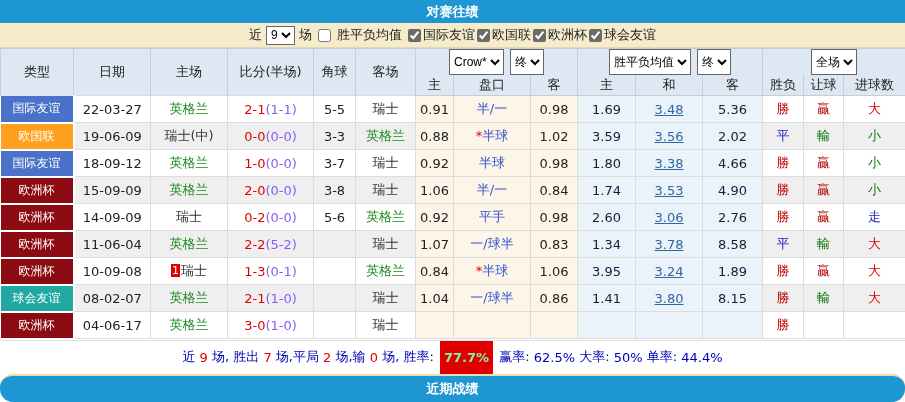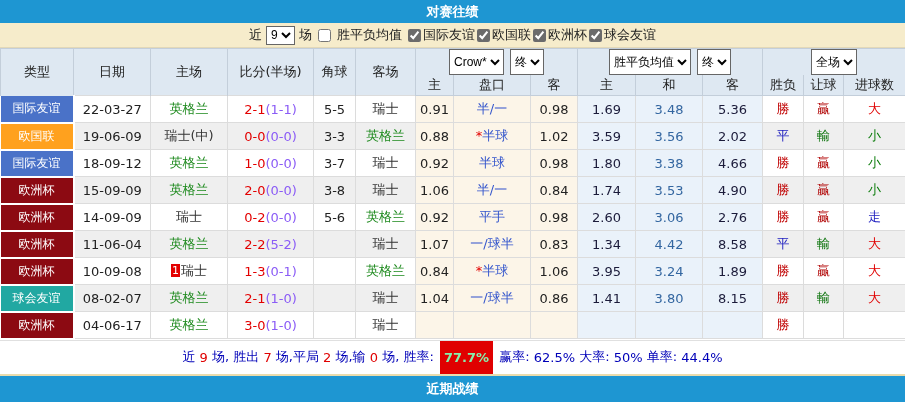--- a/index.html
+++ b/index.html
@@ -7,21 +7,21 @@
   body {
     width:905px; height:402px; overflow:hidden;
     font-family:"DejaVu Sans","Liberation Sans",sans-serif;
     background:#fff; font-size:13px; color:#222;
   }
   .page { width:905px; height:402px; display:flex; flex-direction:column; }
 
   
   .bar { background:#1E96D2; color:#fff; display:flex; align-items:center; justify-content:center; }
   .bar-top { height:27px; font-weight:bold; font-size:13px; }
-  .bar-bottom { height:32px; font-size:13px; border-top:2px solid #E9DCAD; }
+  .bar-bottom { height:32px; font-size:13px; border-top:2px solid #E9DCAD;border-radius:13px; }
   .bar-bottom .bold { font-weight:bold; }
 
   
   .controls {
     height:28px; background:#F6ECCB; display:flex; align-items:center; justify-content:center;
     gap:4px; font-size:13px; color:#222; border-bottom:1px solid #E2D8B8;
   }
   .controls select { font-size:12px; height:19px; border:1px solid #666; background:#fff; }
   .controls input[type="checkbox"] { width:13px; height:13px; accent-color:#6b6b6b; margin:0 2px; }
   .filters { display:flex; align-items:center; }
@@ -42,21 +42,21 @@
   tbody td.c-ah { background:#FCF5E8; }
   tbody td.c-eu { background:#EAF2FA; }
   tbody td.c-type {
     color:#fff; font-size:12px; border:none; border-bottom:2px solid #fff; border-right:2px solid #fff;
   }
   .score-main { color:#E30000; }
   .score-half { color:#8b5cf6; }
   .hcap { color:#3355CC; }
   .hcap-star { color:#E30000; }
   .c-eu { color:#1b1b3a; }
-  .c-draw { color:#3366A0; }
+  .c-draw { color:#3366A0;text-decoration:underline; }
   .redcard {
     display:inline-block; background:#E30000; color:#fff; font-size:11px; line-height:13px;
     min-width:9px; padding:0 1px; margin-right:1px; vertical-align:1px;
   }
 
   
   .summary {
     flex:1; display:flex; align-items:center; justify-content:center; gap:0;
     background:#fff; font-size:13px; border-top:1px solid #E0E0E0;
   }
@@ -260,21 +260,21 @@
       <td class="c-type" style="background: rgb(140, 10, 18);">欧洲杯</td>
       <td>11-06-04</td>
       <td><span style="color: rgb(30, 138, 30);">英格兰</span></td>
       <td><span class="score-main">2-2</span><span class="score-half">(5-2)</span></td>
       <td></td>
       <td style="color: rgb(51, 51, 51);">瑞士</td>
       <td class="c-ah">1.07</td>
       <td class="c-ah"><span class="hcap">一/球半</span></td>
       <td class="c-ah">0.83</td>
       <td class="c-eu">1.34</td>
-      <td class="c-eu c-draw">4.42</td>
+      <td class="c-eu c-draw">3.78</td>
       <td class="c-eu">8.58</td>
       <td style="color: rgb(32, 32, 192);">平</td>
       <td style="color: rgb(6, 112, 6);">輸</td>
       <td style="color: rgb(224, 0, 0);">大</td>
     </tr>
         <tr>
       <td class="c-type" style="background: rgb(140, 10, 18);">欧洲杯</td>
       <td>10-09-08</td>
       <td><span class="redcard">1</span><span style="color: rgb(51, 51, 51);">瑞士</span></td>
       <td><span class="score-main">1-3</span><span class="score-half">(0-1)</span></td>

